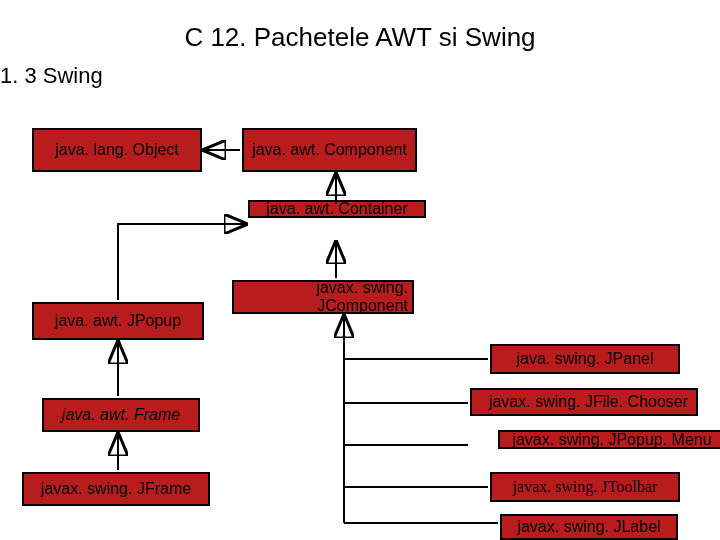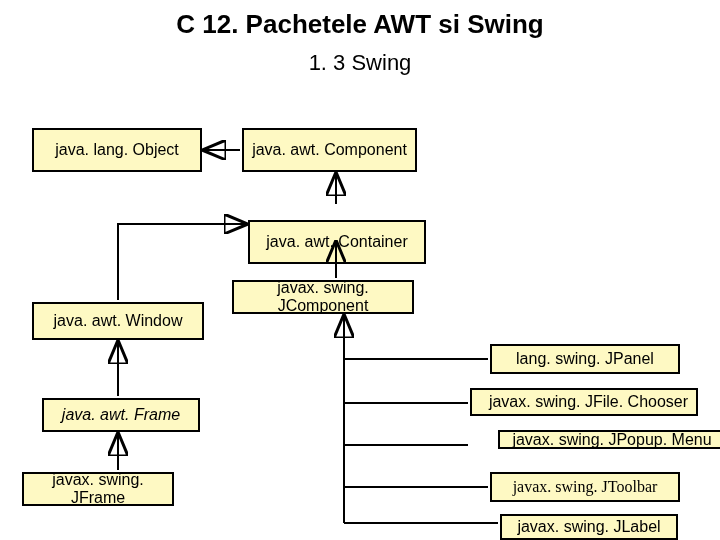--- a/index.html
+++ b/index.html
@@ -8,66 +8,65 @@
     width: 720px;
     height: 540px;
     font-family: Arial, Helvetica, sans-serif;
     background: white;
     position: relative;
     overflow: hidden;
   }
   .title {
     text-align: center;
     font-size: 26px;
-    font-weight: bold;
-    margin-top: 9px;
+    font-weight: normal;
+    margin-top: 22px;
     margin-bottom: 10px;
   }
   .subtitle {
     font-size: 22px;
     margin-top: 6px;
-    text-align: center;
   }
   .box {
     position: absolute;
-    background: #fef9c3;
+    background: #b91c1c;
     border: 2px solid black;
     box-sizing: border-box;
     display: flex;
     align-items: center;
     justify-content: center;
     font-size: 16px;
     padding: 0 4px;
-    text-align: center;
+    text-align: right;
   }
   svg.arrows {
     position: absolute;
     top: 0;
     left: 0;
     width: 720px;
     height: 540px;
     pointer-events: none;
   }
 </style>
 </head>
 <body>
 
 <div class="title">C 12. Pachetele AWT si Swing</div>
 <div class="subtitle">1. 3 Swing</div>
 
 <div class="box" style="left:32px; top:128px; width:170px; height:44px;">java. lang. Object</div>
-<div class="box" style="left:32px; top:302px; width:172px; height:38px;">java. awt. Window</div>
+<div class="box" style="left:32px; top:302px; width:172px; height:38px;">java. awt. JPopup</div>
 <div class="box" style="left:42px; top:398px; width:158px; height:34px;font-style:italic;">java. awt. Frame</div>
-<div class="box" style="left:22px; top:472px; width:152px; height:34px;">javax. swing. JFrame</div>
+<div class="box" style="left:22px; top:472px; width:188px; height:34px;">javax. swing. JFrame</div>
 
 <div class="box" style="left:242px; top:128px; width:175px; height:44px;">java. awt. Component</div>
-<div class="box" style="left:248px; top:220px; width:178px; height:44px;">java. awt. Container</div>
+<div class="box" style="left:248px; top:200px; width:178px; height:18px;">java. awt. Container</div>
 <div class="box" style="left:232px; top:280px; width:182px; height:34px;">javax. swing. JComponent</div>
 
-<div class="box" style="left:490px; top:344px; width:190px; height:30px;">lang. swing. JPanel</div>
+<div class="box" style="left:490px; top:344px; width:190px; height:30px;">java. swing. JPanel</div>
 <div class="box" style="left:470px; top:388px; width:228px; height:28px;padding-left:13px;">javax. swing. JFile. Chooser</div>
 <div class="box" style="left:498px; top:430px; width:228px; height:19px;">javax. swing. JPopup. Menu</div>
 <div class="box" style="left:490px; top:472px; width:190px; height:30px;font-family:Liberation Serif, serif;">javax. swing. JToolbar</div>
 <div class="box" style="left:500px; top:514px; width:178px; height:26px;">javax. swing. JLabel</div>
 
 <svg class="arrows">
   <defs>
     <marker id="arrowhead" markerWidth="12" markerHeight="10" refX="11" refY="5" orient="auto">
       <polygon points="0 0, 12 5, 0 10" fill="none" stroke="black" stroke-width="1.5"></polygon>
     </marker>

